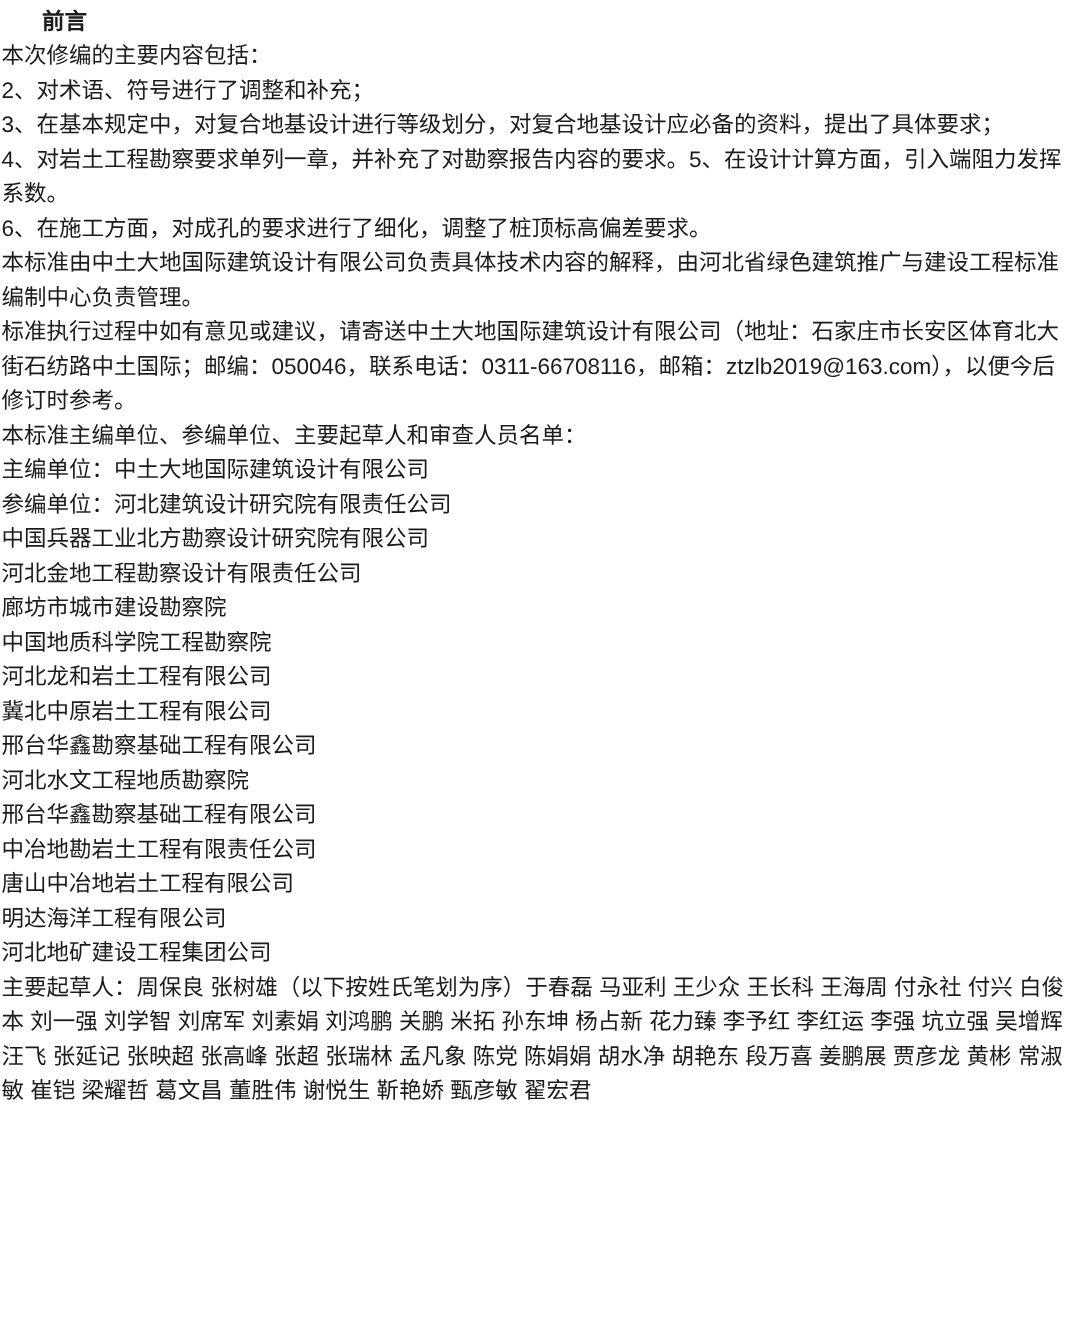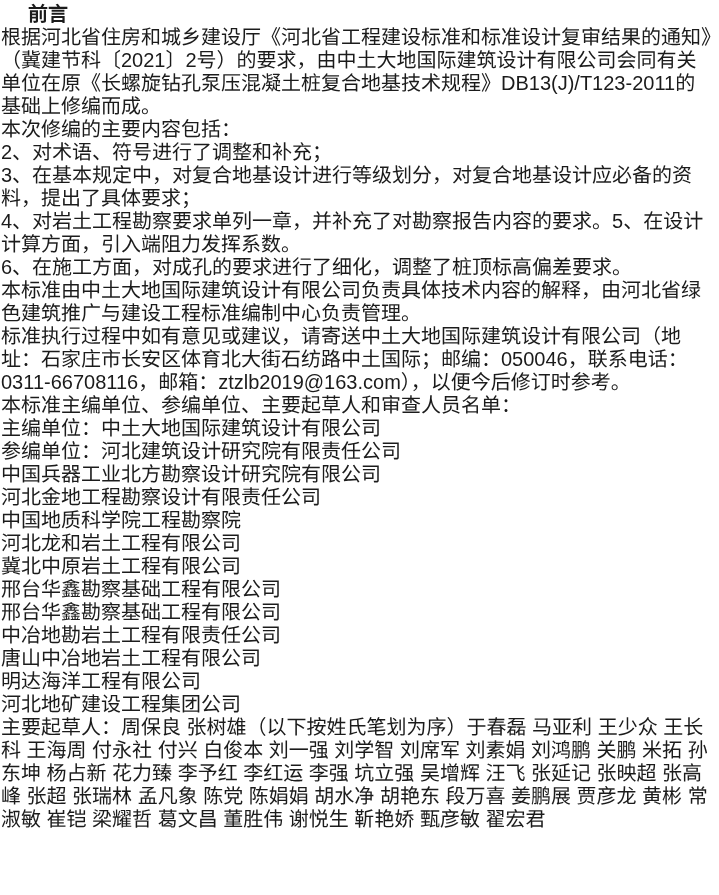--- a/index.html
+++ b/index.html
@@ -13,60 +13,61 @@
     box-sizing: border-box;
     overflow: hidden;
   }
   .doc {
     box-sizing: border-box;
     width: 719px;
     height: 895px;
     padding: 3px 6px 0 1px;
     color: #1b1b1b;
     font-family: "Liberation Sans", "DejaVu Sans", sans-serif;
-    font-size: 20px;
+    font-size: 15px;
     line-height: 23px;
     overflow-wrap: anywhere;
   }
   .doc p {
     margin: 0;
     padding: 0;
   }
   .doc .title {
     font-weight: 700;
     padding-left: 27px;
   }
 </style>
 </head>
 <body>
 
 <div class="doc">
   <p class="title">前言</p>
 
-  <p>根据河北省住房和城乡建设厅《河北省工程建设标准和标准设计复审结果的通知》（冀建节科〔2021〕2号）的要求，由中土大地国际建筑设计有限公司会同有关单位在原《长螺旋钻孔泵压混凝土桩复合地基技术规程》DB13(J)/T123-2011的基础上修编而成。</p>
   <p>本次修编的主要内容包括：</p>
 
   <p>2、对术语、符号进行了调整和补充；</p>
   <p>3、在基本规定中，对复合地基设计进行等级划分，对复合地基设计应必备的资料，提出了具体要求；</p>
   <p>4、对岩土工程勘察要求单列一章，并补充了对勘察报告内容的要求。5、在设计计算方面，引入端阻力发挥系数。</p>
   <p>6、在施工方面，对成孔的要求进行了细化，调整了桩顶标高偏差要求。</p>
 
   <p>本标准由中土大地国际建筑设计有限公司负责具体技术内容的解释，由河北省绿色建筑推广与建设工程标准编制中心负责管理。</p>
   <p>标准执行过程中如有意见或建议，请寄送中土大地国际建筑设计有限公司（地址：石家庄市长安区体育北大街石纺路中土国际；邮编：050046，联系电话：0311-66708116，邮箱：ztzlb2019@163.com），以便今后修订时参考。</p>
   <p>本标准主编单位、参编单位、主要起草人和审查人员名单：</p>
 
   <p>主编单位：中土大地国际建筑设计有限公司</p>
 
   <p>参编单位：河北建筑设计研究院有限责任公司</p>
   <p>中国兵器工业北方勘察设计研究院有限公司</p>
   <p>河北金地工程勘察设计有限责任公司</p>
+  <p>廊坊市城市建设勘察院</p>
   <p>中国地质科学院工程勘察院</p>
   <p>河北龙和岩土工程有限公司</p>
   <p>冀北中原岩土工程有限公司</p>
   <p>邢台华鑫勘察基础工程有限公司</p>
+  <p>河北水文工程地质勘察院</p>
   <p>邢台华鑫勘察基础工程有限公司</p>
   <p>中冶地勘岩土工程有限责任公司</p>
   <p>唐山中冶地岩土工程有限公司</p>
   <p>明达海洋工程有限公司</p>
   <p>河北地矿建设工程集团公司</p>
 
   <p>主要起草人：周保良 张树雄（以下按姓氏笔划为序）于春磊 马亚利 王少众 王长科 王海周 付永社 付兴 白俊本 刘一强 刘学智 刘席军 刘素娟 刘鸿鹏 关鹏 米拓 孙东坤 杨占新 花力臻 李予红 李红运 李强 坑立强 吴增辉 汪飞 张延记 张映超 张高峰 张超 张瑞林 孟凡象 陈党 陈娟娟 胡水净 胡艳东 段万喜 姜鹏展 贾彦龙 黄彬 常淑敏 崔铠 梁耀哲 葛文昌 董胜伟 谢悦生 靳艳娇 甄彦敏 翟宏君</p>
 
 </div>
 

